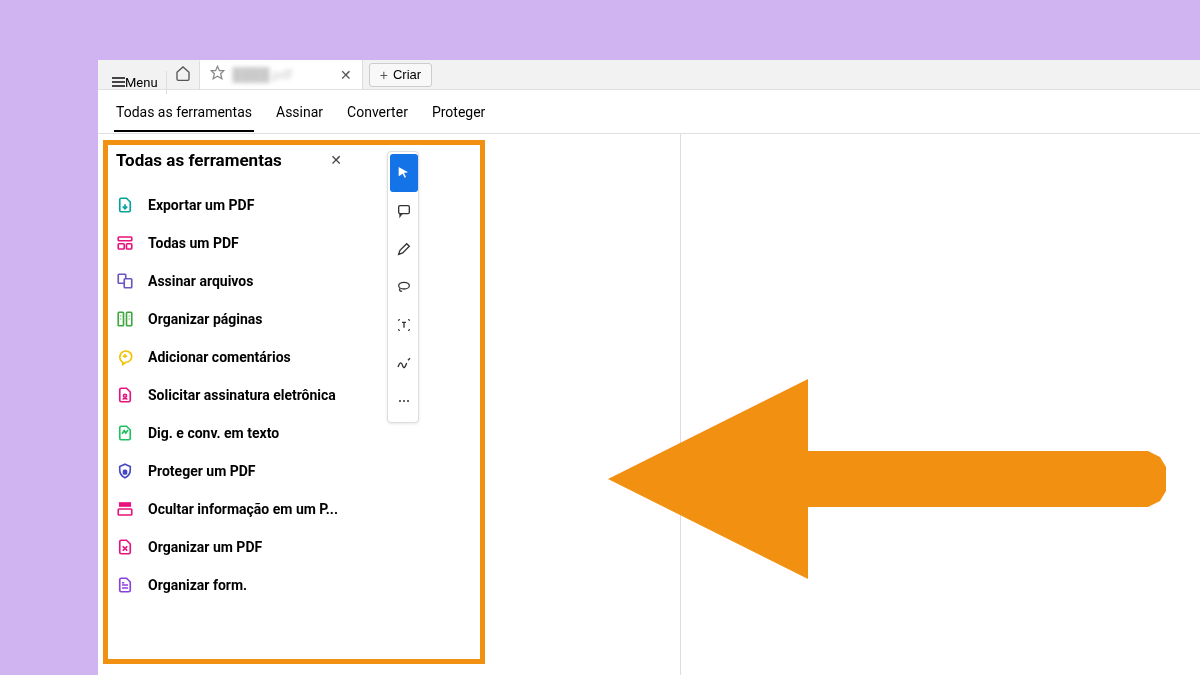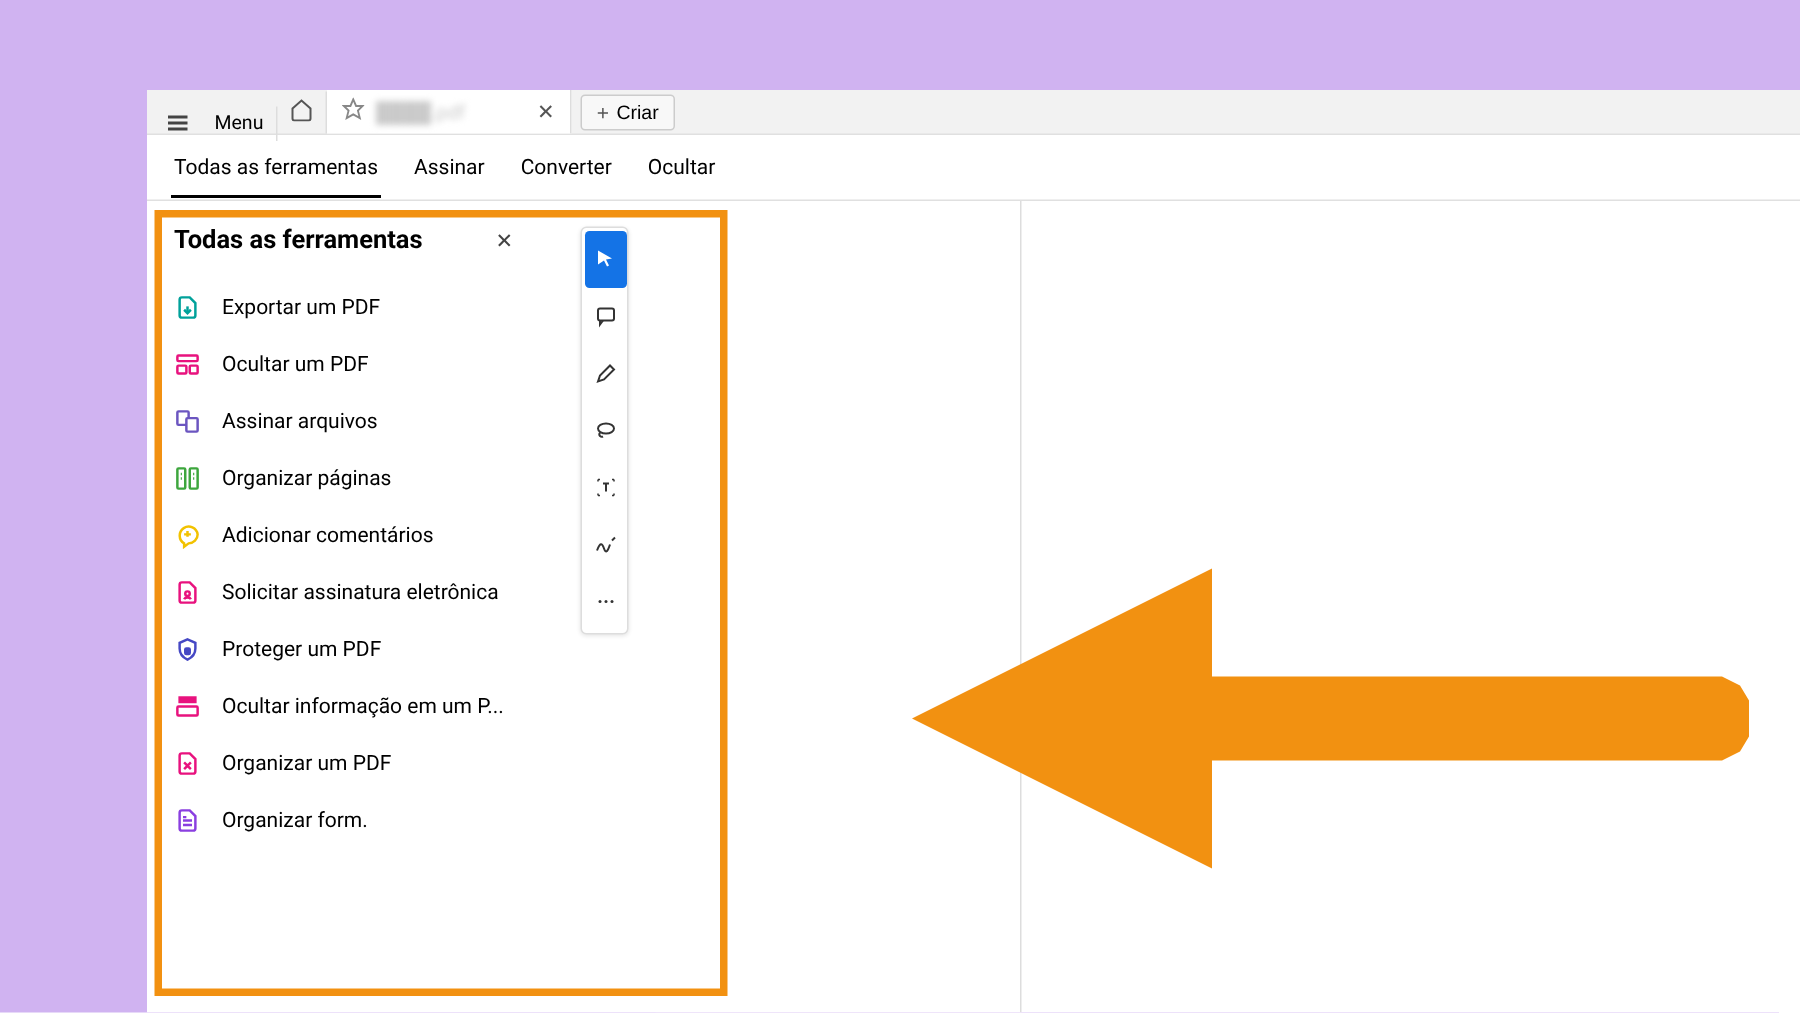--- a/index.html
+++ b/index.html
@@ -32,21 +32,21 @@
       background: #f2f2f2;
       border-bottom: 1px solid #e0e0e0;
       display: flex;
       align-items: center;
       padding: 0 6px;
     }
     
     .menu-btn {
       display: flex;
       align-items: center;
-      gap: 18px;
+      gap: 0;
       padding: 4px 8px;
       font-size: 13px;
       cursor: pointer;
       border-right: 1px solid #ddd;
       margin-top: 15px;
     }
     
     .hamburger {
       display: flex;
       flex-direction: column;
@@ -184,20 +184,21 @@
     }
     
     .sidebar-close {
       font-size: 14px;
       cursor: pointer;
       color: #444;
     }
     
     .tool-list {
       list-style: none;
+      font-weight: bold;
     }
     
     .tool-item {
       display: flex;
       align-items: center;
       gap: 14px;
       padding: 10px 18px;
       cursor: pointer;
       font-size: 14px;
     }
@@ -297,21 +298,21 @@
     <div class="nav-item active">
       <span>Todas as ferramentas</span>
     </div>
     <div class="nav-item">
       <span>Assinar</span>
     </div>
     <div class="nav-item">
       <span>Converter</span>
     </div>
     <div class="nav-item">
-      <span>Ocultar</span>
+      <span>Proteger</span>
     </div>
   </div>
 
   <div class="content-area">
 
     <div class="highlight-box"></div>
 
     <div class="sidebar">
       <div class="sidebar-header">
         <span class="sidebar-title">Todas as ferramentas</span>
@@ -331,21 +332,21 @@
         </li>
 
         <li class="tool-item">
           <span class="tool-icon">
             <svg width="18" height="18" viewBox="0 0 24 24" fill="none" stroke="#e8127e" stroke-width="2.2">
               <rect x="3" y="4" width="18" height="5" rx="1"></rect>
               <rect x="3" y="13" width="8" height="7" rx="1"></rect>
               <rect x="14" y="13" width="7" height="7" rx="1"></rect>
             </svg>
           </span>
-          <span>Ocultar um PDF</span>
+          <span>Todas um PDF</span>
         </li>
 
 
         <li class="tool-item">
           <span class="tool-icon">
             <svg width="18" height="18" viewBox="0 0 24 24" fill="none" stroke="#6b55c0" stroke-width="2.2">
               <rect x="3" y="3" width="10" height="12" rx="1"></rect>
               <rect x="11" y="9" width="10" height="12" rx="1" fill="#fff"></rect>
             </svg>
           </span>
@@ -377,20 +378,29 @@
           <span class="tool-icon">
             <svg width="18" height="18" viewBox="0 0 24 24" fill="none" stroke="#e8127e" stroke-width="2.2">
               <path d="M14 3H7a2 2 0 00-2 2v14a2 2 0 002 2h10a2 2 0 002-2V8l-5-5z"></path>
               <circle cx="12" cy="13" r="2"></circle>
                 <path d="M9 18c1-2 5-2 6 0"></path>
             </svg>
           </span>
           <span>Solicitar assinatura eletrônica</span>
         </li>
 
+        <li class="tool-item">
+          <span class="tool-icon">
+            <svg width="18" height="18" viewBox="0 0 24 24" fill="none" stroke="#1dc160" stroke-width="2.2">
+              <path d="M14 3H7a2 2 0 00-2 2v14a2 2 0 002 2h10a2 2 0 002-2V8l-5-5z"></path>
+              <path d="M8 13l3-4 2 3 3-4"></path>
+            </svg>
+          </span>
+          <span>Dig. e conv. em texto</span>
+        </li>
 
         <li class="tool-item">
           <span class="tool-icon">
             <svg width="18" height="18" viewBox="0 0 24 24" fill="none" stroke="#4548c4" stroke-width="2.2">
               <path d="M12 3l7 3v5c0 5-3 8-7 10-4-2-7-5-7-10V6l7-3z"></path>
               <rect x="10" y="11" width="4" height="5" rx="1" fill="#4548c4"></rect>
             </svg>
           </span>
           <span>Proteger um PDF</span>
         </li>

